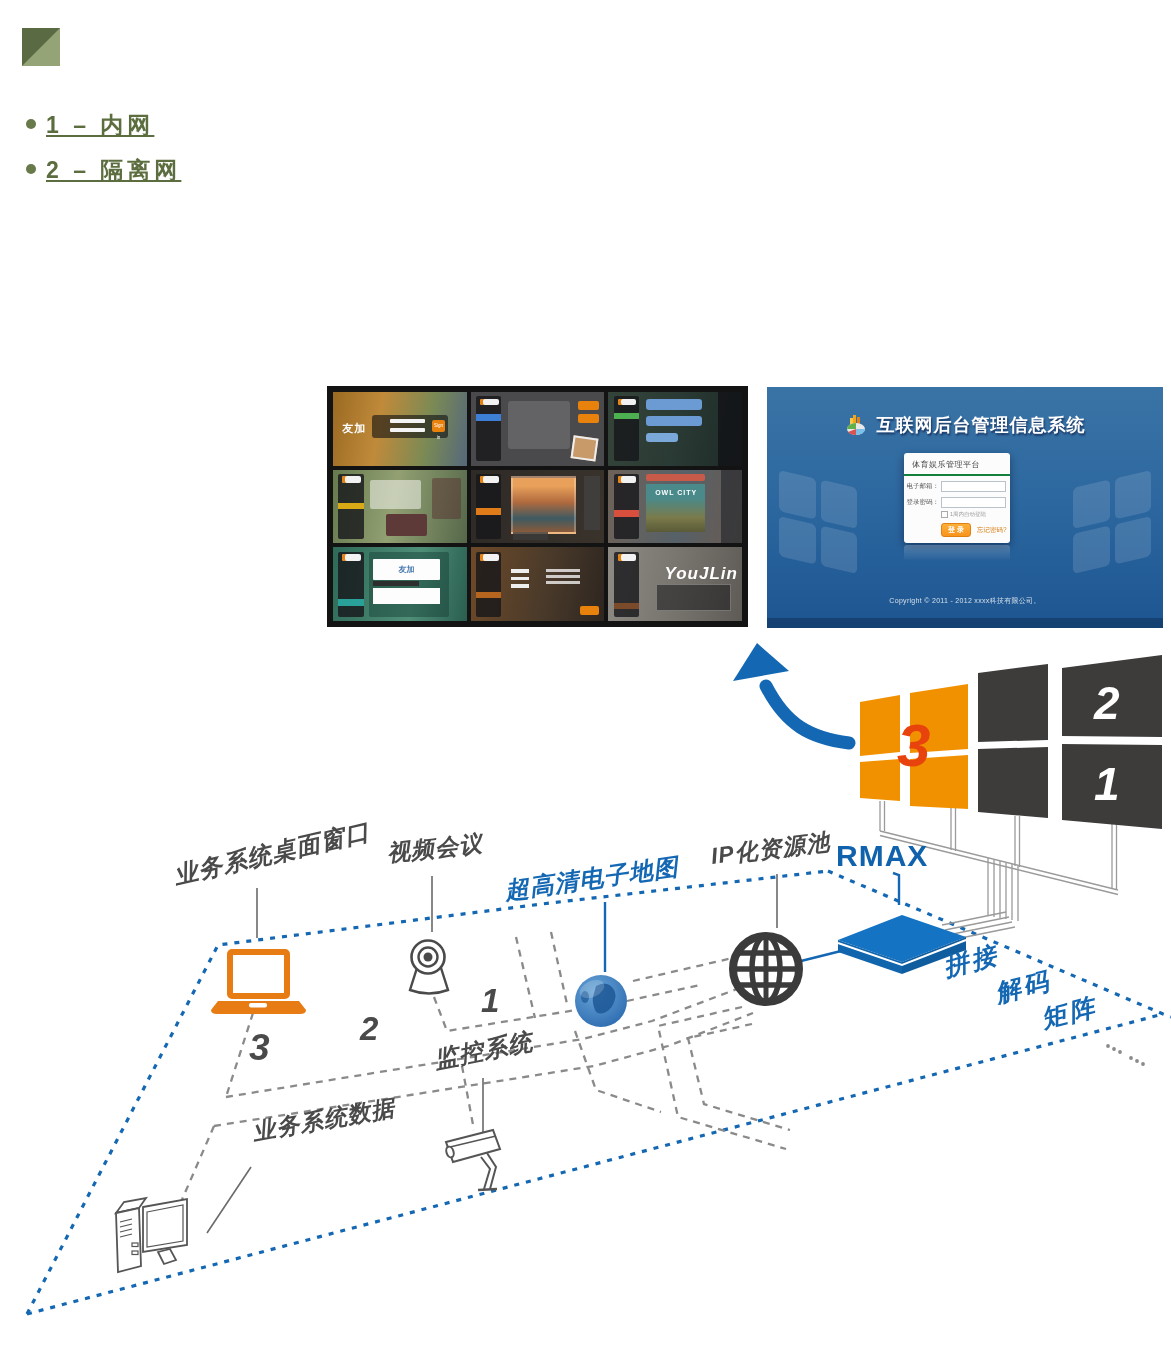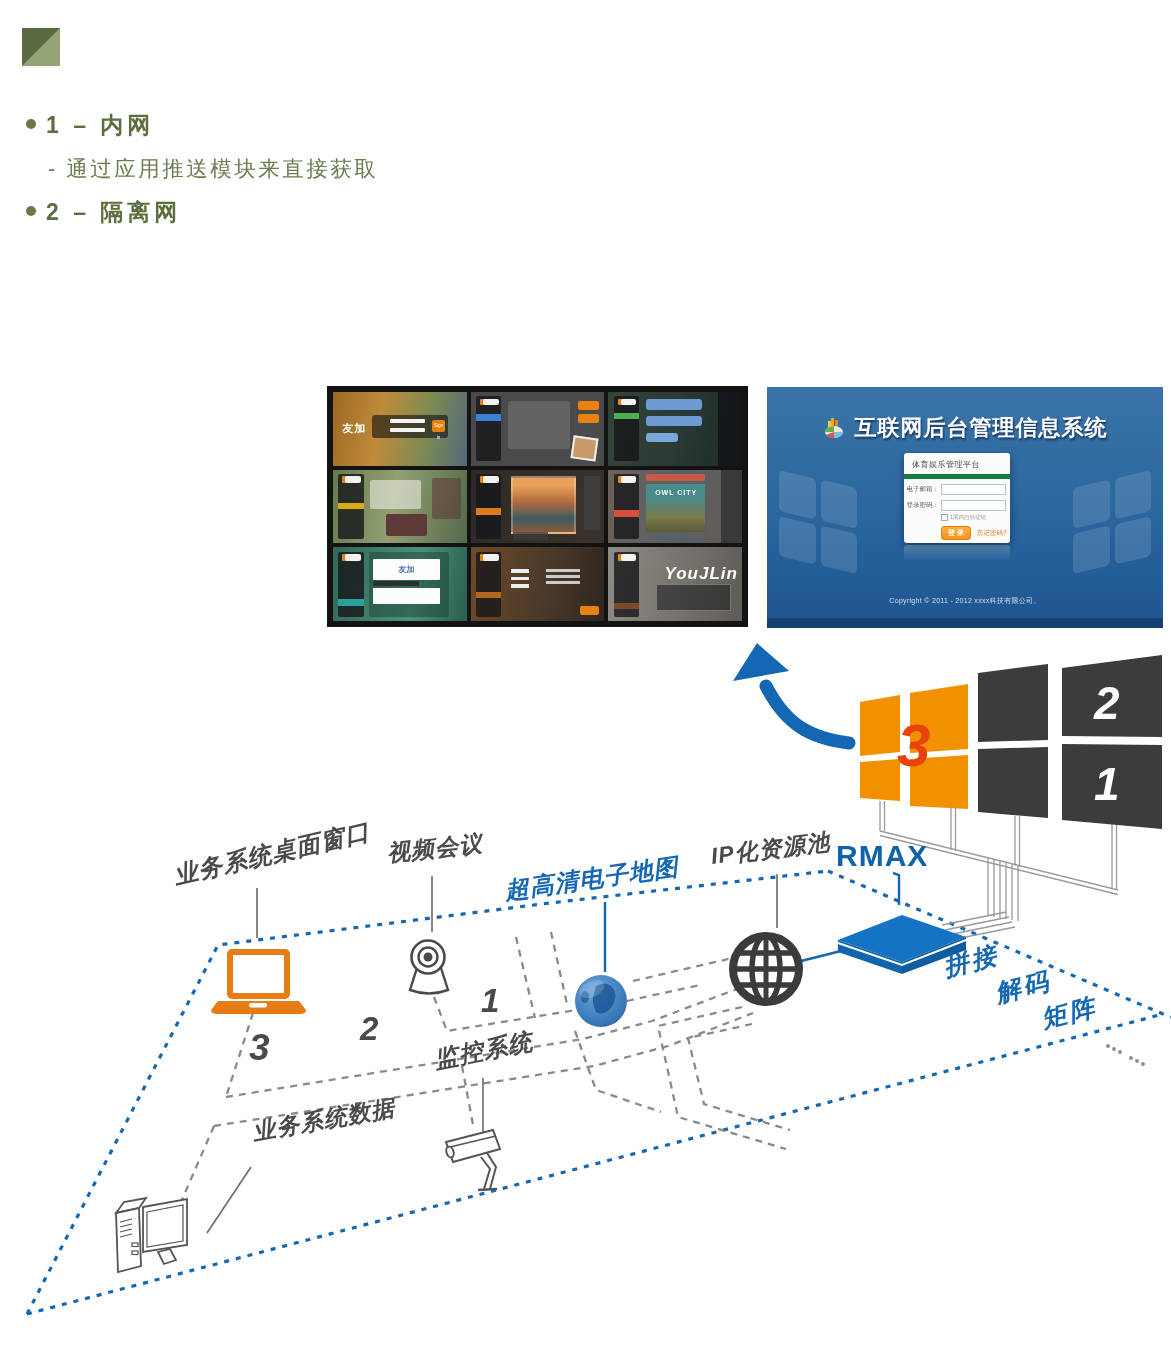--- a/index.html
+++ b/index.html
@@ -6,21 +6,21 @@
   .page{position:relative;width:1171px;height:1361px;background:#fff;overflow:hidden;
         font-family:"Liberation Sans",sans-serif;}
   
   .title-block{position:absolute;left:22px;top:28px;display:flex;align-items:center;gap:16px;}
   .title-square{width:38px;height:38px;background:linear-gradient(135deg,#5a6b44 49.5%,#95a477 50.5%);}
   .page-title{font-size:31px;font-weight:800;color:#3c3836;letter-spacing:3px;margin:0;}
   
   .bullets{position:absolute;left:26px;top:96px;width:720px;}
   .b-head{display:flex;align-items:flex-start;margin-top:14px;}
   .b-dot{width:10px;height:10px;border-radius:50%;background:#68794a;margin:9px 10px 0 0;flex:none;}
-  .b-label{font-size:23px;font-weight:800;color:#5c6e3f;letter-spacing:4px;}
+  .b-label{font-size:23px;font-weight:800;color:#5c6e3f;letter-spacing:4px;text-decoration:underline;}
   .b-sub{margin:13px 0 0 22px;font-size:21.5px;font-weight:500;color:#6b7c4f;letter-spacing:2.5px;}
   
   .wall{position:absolute;left:327px;top:386px;width:421px;height:241px;background:#131313;
         padding:6px;box-sizing:border-box;}
   .wall-grid{display:grid;grid-template-columns:repeat(3,1fr);grid-template-rows:repeat(3,1fr);
         gap:4px;width:100%;height:100%;}
   .tile{position:relative;overflow:hidden;}
   .sb{position:absolute;left:4%;top:6%;bottom:6%;width:19%;background:rgba(22,22,26,.8);border-radius:2px;}
   .chip{position:absolute;left:7%;top:9%;width:14%;height:9%;background:#f2f2f2;border-radius:2px;
         box-shadow:inset 3px 0 0 #e8820c;}
@@ -43,25 +43,25 @@
   
   .login{position:absolute;left:767px;top:387px;width:396px;height:241px;box-sizing:border-box;
         background:linear-gradient(180deg,#3a74a6 0%,#2a659e 55%,#1d5590 100%);overflow:hidden;}
   .lg-band{position:absolute;left:0;right:0;bottom:0;height:10px;background:rgba(8,35,70,.4);}
   .panes{position:absolute;display:grid;grid-template-columns:1fr 1fr;grid-template-rows:1fr 1fr;gap:5px;}
   .panes.left{left:12px;top:92px;width:78px;height:86px;transform:skewY(13deg);}
   .panes.right{right:12px;top:92px;width:78px;height:86px;transform:skewY(-13deg);}
   .pane{background:rgba(255,255,255,.13);border-radius:5px;}
   .lg-title{position:absolute;left:0;top:26px;width:100%;display:flex;justify-content:center;
         align-items:center;gap:8px;}
-  .lg-title span{color:#fff;font-size:22px;font-weight:800;letter-spacing:1px;
+  .lg-title span{color:#fff;font-size:18px;font-weight:800;letter-spacing:1px;
         text-shadow:1px 2px 2px rgba(0,0,40,.55);}
   .card{position:absolute;left:137px;top:66px;width:106px;height:90px;background:#fcfcfc;
         border-radius:3px;box-shadow:0 3px 8px rgba(0,0,20,.4);}
-  .card-h{padding:6px 8px 4px;font-size:8px;color:#444;border-bottom:5px solid #15803d;letter-spacing:.5px;}
+  .card-h{padding:6px 8px 4px;font-size:8px;color:#444;border-bottom:2px solid #15803d;letter-spacing:.5px;}
   .frow{display:flex;align-items:center;margin:5px 4px 0 0;}
   .flabel{width:35px;text-align:right;font-size:6.5px;color:#555;flex:none;}
   .finput{flex:1;height:9px;background:#fff;border:1px solid #b9c3cc;margin-left:2px;}
   .remember{margin:3px 0 0 37px;font-size:5.5px;color:#999;display:flex;align-items:center;gap:2px;}
   .remember i{width:5px;height:5px;border:1px solid #aaa;display:inline-block;}
   .btnrow{display:flex;align-items:center;margin:5px 0 0 37px;gap:6px;}
   .lg-btn{width:28px;height:12px;background:linear-gradient(#fbb03b,#f7941d);border:1px solid #e07f12;
         border-radius:3px;color:#fff;font-size:7px;font-weight:bold;text-align:center;line-height:12px;}
   .lg-link{font-size:6.5px;color:#d97d12;}
   .refl{position:absolute;left:137px;top:158px;width:106px;height:16px;border-radius:3px;
@@ -81,21 +81,20 @@
 
   <div class="title-block">
     <div class="title-square"></div>
   </div>
 
   <div class="bullets">
     <div class="b-head">
       <span class="b-dot"></span>
       <span class="b-label">1 – 内网</span>
     </div>
-    <div class="b-sub">- 通过应用推送模块来直接获取</div>
     <div class="b-head">
       <span class="b-dot"></span>
       <span class="b-label">2 – 隔离网</span>
     </div>
   </div>
 
   <div class="wall">
     <div class="wall-grid">
       <div class="tile t1">
         <span class="brand">友加</span>

